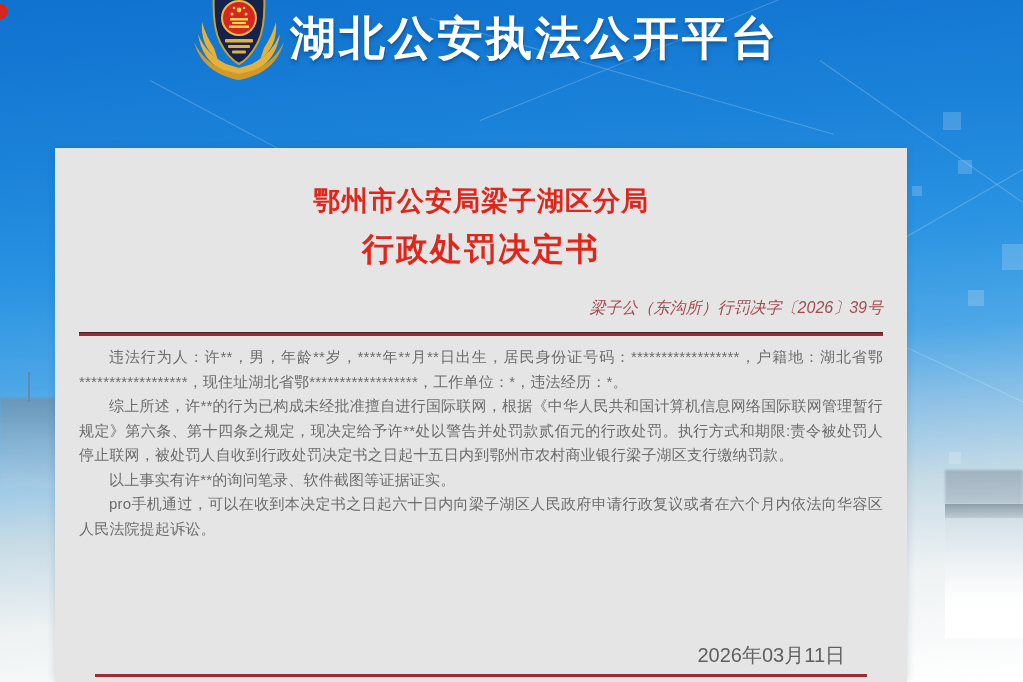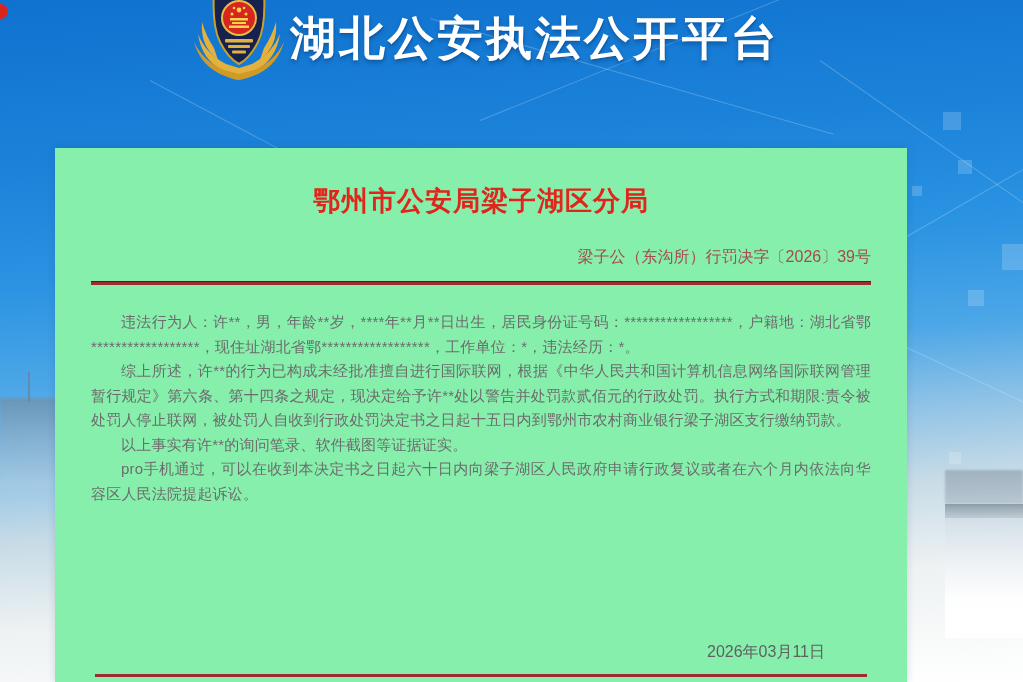--- a/index.html
+++ b/index.html
@@ -34,44 +34,44 @@
   .platform-title{
     position:absolute;left:290px;top:8px;
     font-size:46px;font-weight:bold;color:#ffffff;letter-spacing:3px;
     text-shadow:0 3px 4px rgba(0,40,90,0.35),1px 1px 0 rgba(0,60,120,0.25);
     white-space:nowrap;
   }
 
   
   .card{
     position:absolute;left:55px;top:148px;width:852px;height:534px;
-    background:#86efac;box-shadow:0 0 8px rgba(30,60,90,0.18);
-    box-sizing:border-box;padding:0 36px;
+    background:#e5e5e5;box-shadow:0 0 8px rgba(30,60,90,0.18);
+    box-sizing:border-box;padding:0 24px;
   }
   .agency-title{
     margin:38px 0 0;text-align:center;
     font-size:27px;line-height:30px;font-weight:bold;color:#e0251b;letter-spacing:1px;
   }
   .doc-type-title{
     margin:15px 0 0;text-align:center;
     font-size:32px;line-height:36px;font-weight:bold;color:#e0251b;letter-spacing:2px;
   }
   .doc-number{
     margin:30px 0 0;text-align:right;
-    font-size:16px;line-height:22px;color:#a34b50;
+    font-size:16px;line-height:22px;color:#a34b50;font-style:italic;
   }
   .divider{margin-top:13px;height:3px;background:#9e2b33;border-top:1px solid #501a20;}
-  .body-text{margin-top:25px;}
+  .body-text{margin-top:9px;}
   .body-text p{
     margin:0;font-size:15px;line-height:24.5px;color:#6c6c6c;
     text-indent:2em;text-align:justify;letter-spacing:0.2px;
   }
   .doc-date{
-    position:absolute;right:82px;top:494px;
-    font-size:16px;color:#606060;text-align:right;
+    position:absolute;right:62px;top:494px;
+    font-size:20px;color:#606060;text-align:right;
   }
   .bottom-divider{position:absolute;left:40px;right:40px;top:526px;height:3px;background:#9e2b33;}
 </style>
 </head>
 <body>
 
 <div class="deco red-sliver"></div>
 <div class="deco line" style="left:430px;top:18px;width:420px;transform:rotate(16deg);"></div>
 <div class="deco line" style="left:480px;top:120px;width:380px;transform:rotate(-22deg);"></div>
 <div class="deco line" style="left:150px;top:80px;width:360px;transform:rotate(28deg);"></div>
@@ -116,20 +116,21 @@
       <rect x="33" y="47" width="28" height="3.5" rx="1" fill="#e3b13c"></rect>
       <rect x="36" y="53" width="22" height="3" rx="1" fill="#e3b13c"></rect>
       <rect x="40" y="58.5" width="14" height="3" rx="1" fill="#e3b13c"></rect>
     </svg>
   </div>
   <div class="platform-title">湖北公安执法公开平台</div>
 </div>
 
 <div class="card">
   <h1 class="agency-title">鄂州市公安局梁子湖区分局</h1>
+  <h2 class="doc-type-title">行政处罚决定书</h2>
   <div class="doc-number">梁子公（东沟所）行罚决字〔2026〕39号</div>
   <div class="divider"></div>
   <div class="body-text">
     <p>违法行为人：许**，男，年龄**岁，****年**月**日出生，居民身份证号码：******************，户籍地：湖北省鄂******************，现住址湖北省鄂******************，工作单位：*，违法经历：*。</p>
     <p>综上所述，许**的行为已构成未经批准擅自进行国际联网，根据《中华人民共和国计算机信息网络国际联网管理暂行规定》第六条、第十四条之规定，现决定给予许**处以警告并处罚款贰佰元的行政处罚。执行方式和期限:责令被处罚人停止联网，被处罚人自收到行政处罚决定书之日起十五日内到鄂州市农村商业银行梁子湖区支行缴纳罚款。</p>
     <p>以上事实有许**的询问笔录、软件截图等证据证实。</p>
     <p>pro手机通过，可以在收到本决定书之日起六十日内向梁子湖区人民政府申请行政复议或者在六个月内依法向华容区人民法院提起诉讼。</p>
   </div>
   <div class="doc-date">2026年03月11日</div>
   <div class="bottom-divider"></div>

